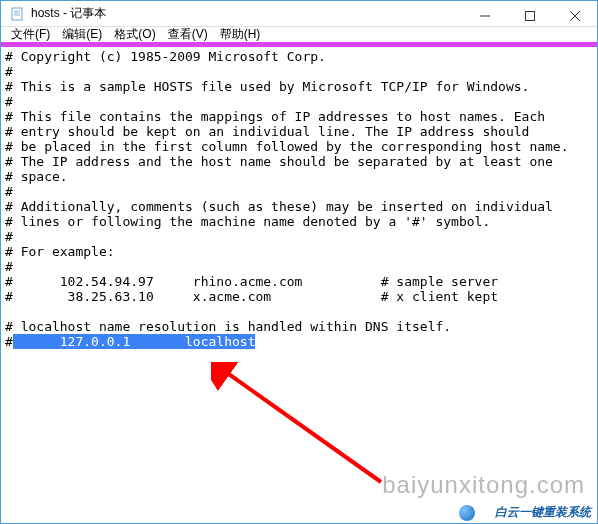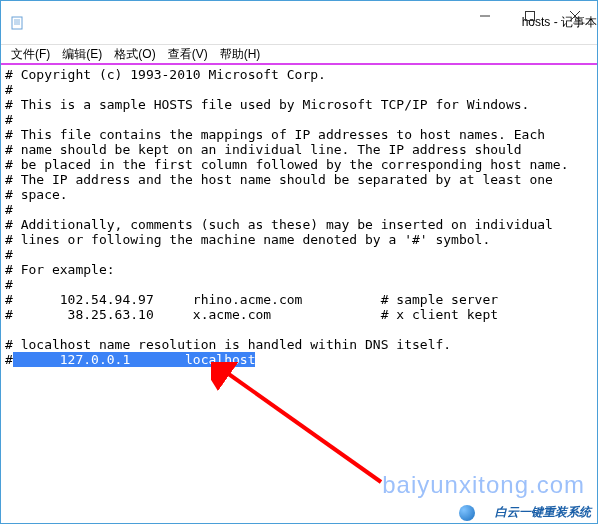--- a/index.html
+++ b/index.html
@@ -6,27 +6,26 @@
     body {
       font-family: "Microsoft YaHei", Arial, sans-serif;
       background: #fff;
       width: 598px;
       height: 524px;
       position: relative;
       overflow: hidden;
       border: 1px solid #4a9fd8;
     }
     .titlebar {
-      height: 44px;
+      height: 26px;
       background: #fff;
       display: flex;
       align-items: center;
       border-bottom: 1px solid #e0e0e0;
       position: relative;
-      justify-content: space-between;
     }
     .titlebar-icon {
       width: 16px;
       height: 16px;
       margin-left: 8px;
       display: inline-flex;
       align-items: center;
       justify-content: center;
     }
     .titlebar-title {
@@ -51,21 +50,21 @@
       color: #333;
       cursor: pointer;
     }
     .menubar {
       height: 20px;
       background: #fff;
       display: flex;
       align-items: center;
       padding-left: 4px;
       font-size: 12px;
-      border-bottom: 2px solid #d946ef;
+      border-bottom: 5px solid #d946ef;
     }
     .menu-item {
       padding: 2px 6px;
       cursor: pointer;
       color: #000;
     }
     .content {
       font-family: "SimSun", "NSimSun", "MS Gothic", monospace;
       font-size: 13px;
       line-height: 15px;
@@ -82,21 +81,21 @@
       position: absolute;
       left: 210px;
       top: 361px;
       pointer-events: none;
     }
     .watermark {
       position: absolute;
       right: 12px;
       bottom: 24px;
       font-size: 24px;
-      color: #3b82f6;
+      color: #737373;
       font-family: Arial, sans-serif;
       letter-spacing: 1px;
       opacity: 0.5;
     }
     .footer-brand {
       position: absolute;
       right: 6px;
       bottom: 2px;
       display: flex;
       align-items: flex-end;
@@ -147,26 +146,26 @@
 </div>
 
 <div class="menubar">
   <span class="menu-item">文件(F)</span>
   <span class="menu-item">编辑(E)</span>
   <span class="menu-item">格式(O)</span>
   <span class="menu-item">查看(V)</span>
   <span class="menu-item">帮助(H)</span>
 </div>
 
-<div class="content"><span># Copyright (c) 1993-2010 Microsoft Corp.</span>
+<div class="content"><span># Copyright (c) 1985-2009 Microsoft Corp.</span>
 <span>#</span>
 <span># This is a sample HOSTS file used by Microsoft TCP/IP for Windows.</span>
 <span>#</span>
 <span># This file contains the mappings of IP addresses to host names. Each</span>
-<span># name should be kept on an individual line. The IP address should</span>
+<span># entry should be kept on an individual line. The IP address should</span>
 <span># be placed in the first column followed by the corresponding host name.</span>
 <span># The IP address and the host name should be separated by at least one</span>
 <span># space.</span>
 <span>#</span>
 <span># Additionally, comments (such as these) may be inserted on individual</span>
 <span># lines or following the machine name denoted by a '#' symbol.</span>
 <span>#</span>
 <span># For example:</span>
 <span>#</span>
 <span>#      102.54.94.97     rhino.acme.com          # sample server</span>

